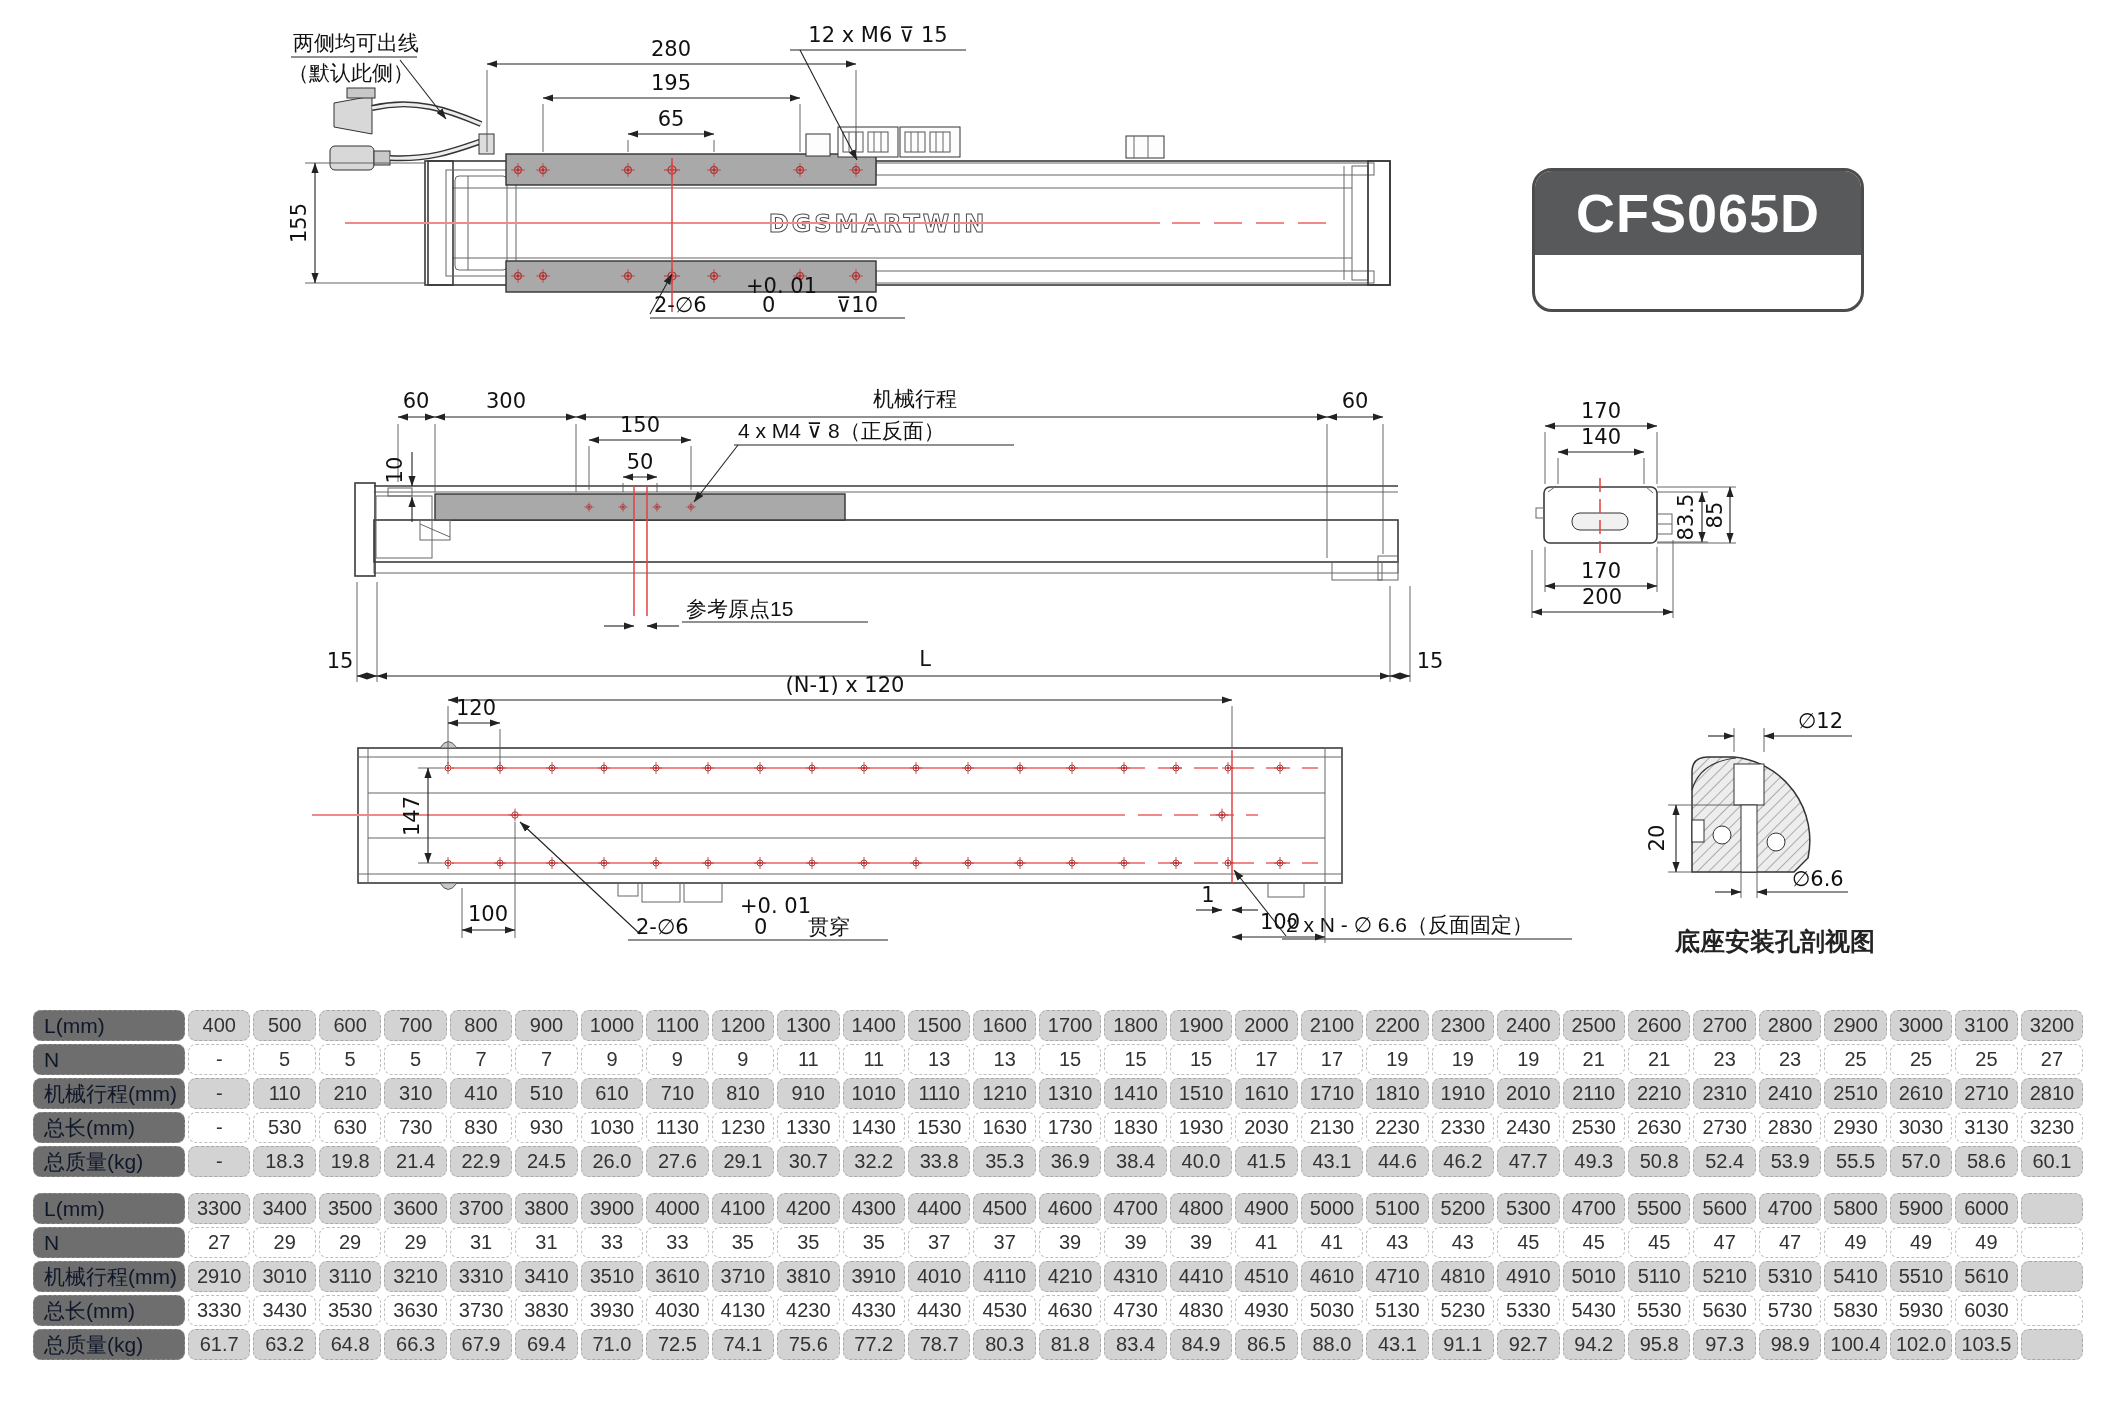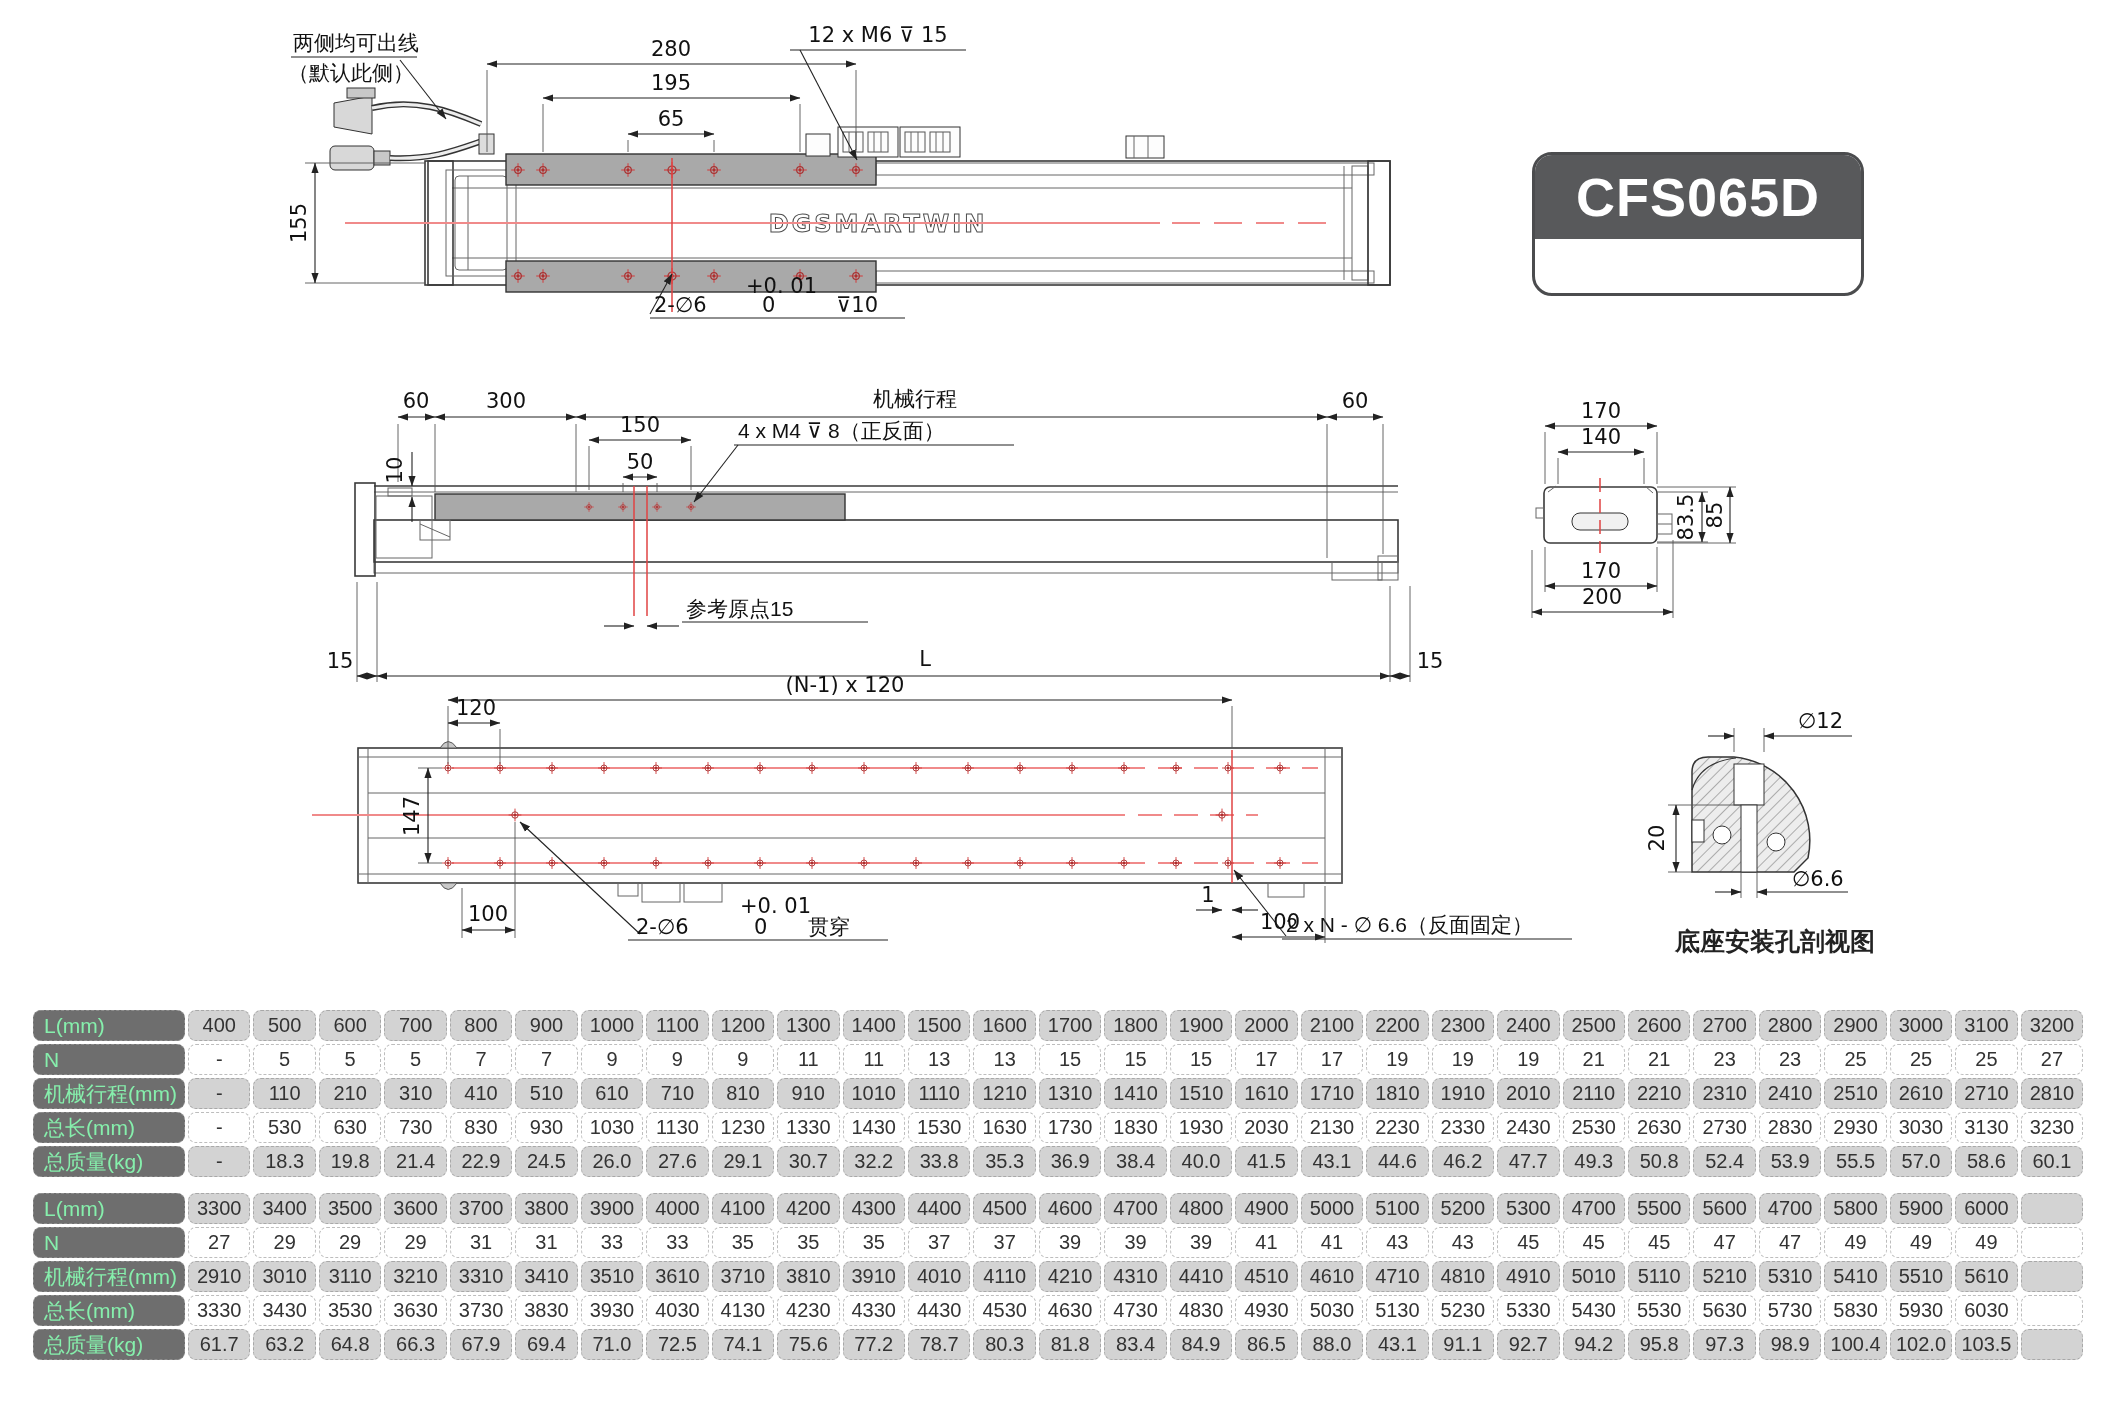--- a/index.html
+++ b/index.html
@@ -18,32 +18,32 @@
   .redl { stroke:#f08a8a; stroke-width:1.8; fill:none; }
 
   text.d  { font-family:"DejaVu Sans","Liberation Sans",sans-serif; font-size:21px; fill:#111; }
   text.cn { font-family:"Liberation Sans","DejaVu Sans",sans-serif; font-size:21px; fill:#111; }
   text.cap{ font-family:"Liberation Sans","DejaVu Sans",sans-serif; font-size:25px; fill:#222; font-weight:bold; }
   .mid { text-anchor:middle; }
   text.brand { font-family:"DejaVu Sans",sans-serif; font-size:24px; font-weight:bold;
                fill:none; stroke:#4d4d4d; stroke-width:1; letter-spacing:3px; text-anchor:middle; }
 
   
-  .model-card { position:absolute; left:1532px; top:152px; width:326px; height:138px;
+  .model-card { position:absolute; left:1532px; top:168px; width:326px; height:138px;
     border:3px solid #4b4c4e; border-radius:20px; overflow:hidden; background:#fff; }
   .model-card-header { height:84px; background:#58595b; display:flex; align-items:center; justify-content:center; }
   .model-card-header span { color:#fff; font-size:54px; font-weight:bold; letter-spacing:1px; }
   .model-card-body { height:54px; display:flex; align-items:center; justify-content:center; }
   .model-card-body span { color:#9b9b9b; font-size:29px; }
 
   
   .tables { position:absolute; left:33px; top:1010px; width:2050px; }
   .spec-table + .spec-table { margin-top:16px; }
   .spec-row { display:flex; gap:3px; margin-bottom:3px; height:31px; }
-  .spec-label { flex:0 0 140px; background:#6e6e6e; color:#86efac; border:1px dashed #8d8d8d;
+  .spec-label { flex:0 0 140px; background:#6e6e6e; color:#0f172a; border:1px dashed #8d8d8d;
     border-radius:8px; display:flex; align-items:center; padding-left:10px; font-size:21px; }
   .spec-cell { flex:1 1 0; border-radius:8px; display:flex; align-items:center; justify-content:center;
     font-size:20px; color:#333; min-width:0; }
   .spec-row.g .spec-cell { background:#d3d3d3; border:1px dashed #a8a8a8; }
   .spec-row.w .spec-cell { background:#ffffff; border:1px dashed #bdbdbd; }
 </style>
 </head>
 <body>
 
 <svg class="draw" width="2111" height="1000" viewBox="0 0 2111 1000">

